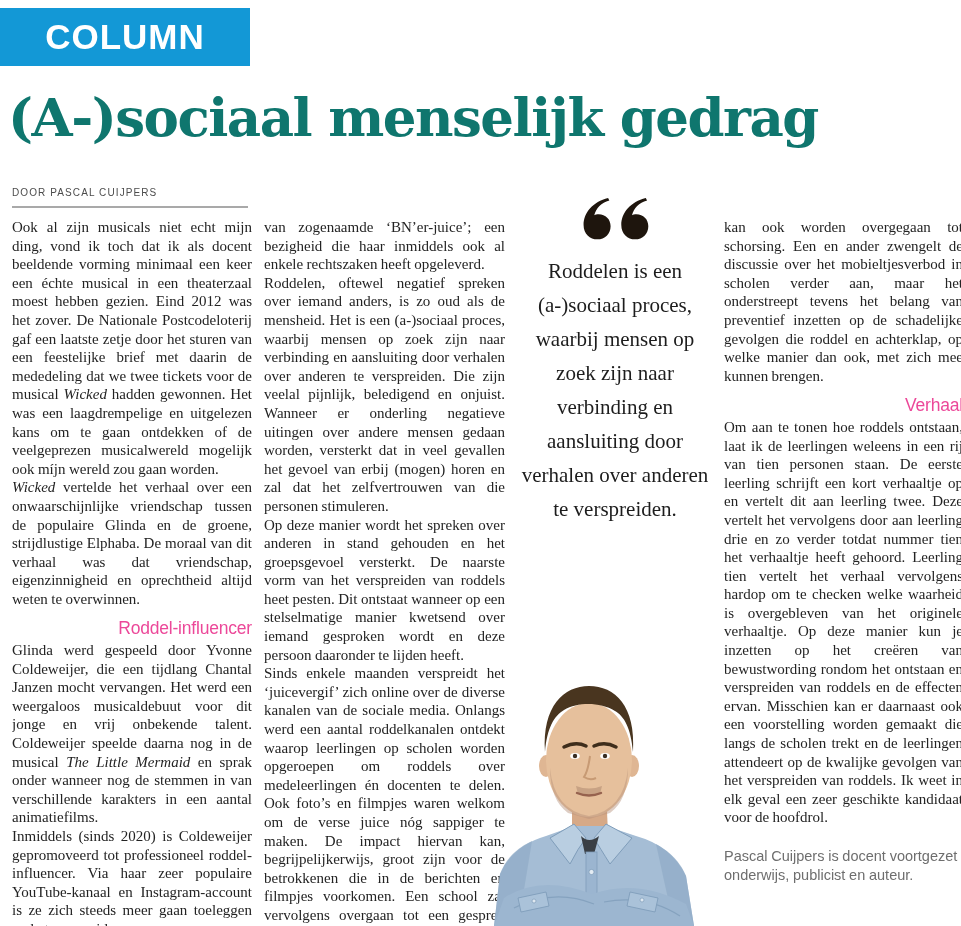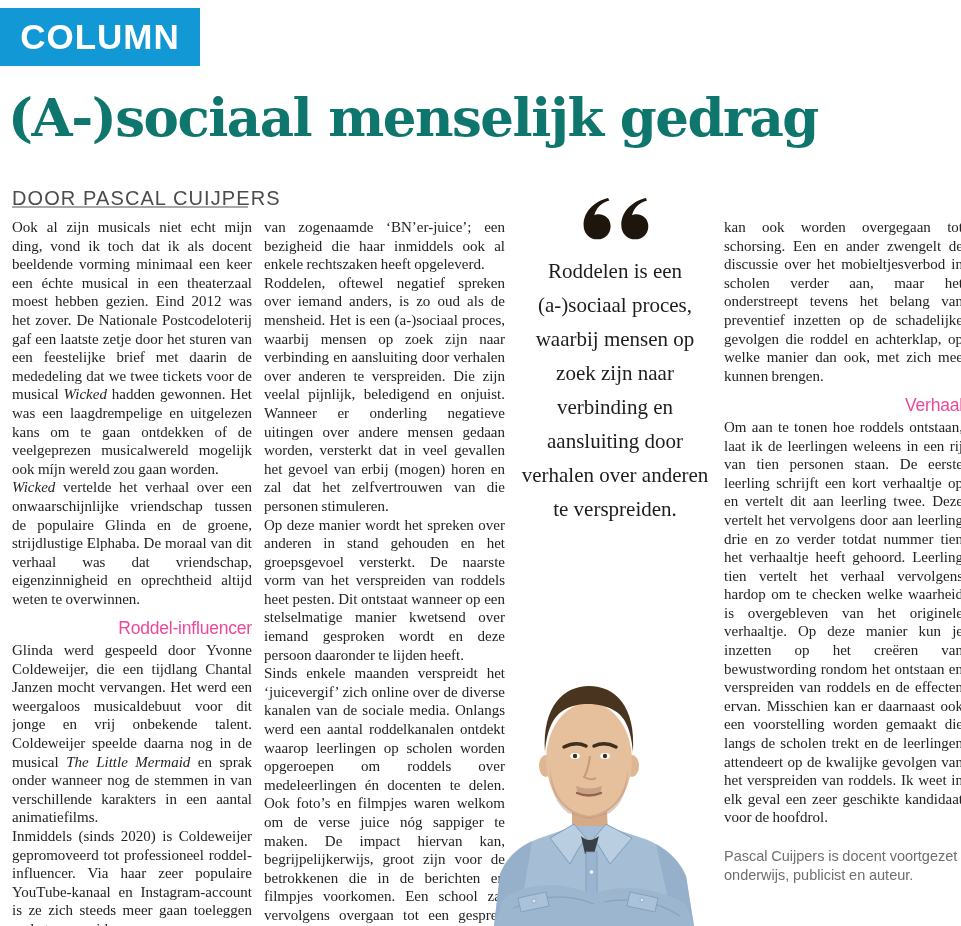--- a/index.html
+++ b/index.html
@@ -1,31 +1,31 @@
 <!DOCTYPE html>
 <html lang="nl"><head>
 <meta charset="utf-8">
 <style>
   html,body { margin:0; padding:0; background:#ffffff; }
   .page { position:relative; width:961px; height:926px; background:#ffffff; overflow:hidden;
           font-family:"Liberation Serif", serif; }
 
   
-  .kicker { position:absolute; left:0; top:8px; width:200px; height:58px; background:#1398d6;
+  .kicker { position:absolute; left:0; top:8px; width:250px; height:58px; background:#1398d6;
             display:flex; align-items:center; justify-content:center; }
   .kicker span { font-family:"Liberation Sans", sans-serif; font-weight:800; font-size:35px;
                  color:#ffffff; letter-spacing:1px; }
 
   
   .title { position:absolute; left:8px; top:86px; font-family:"DejaVu Serif", serif;
            font-weight:700; font-size:53px; color:#0f766e; letter-spacing:-1.5px; white-space:nowrap; }
 
   
   .byline { position:absolute; left:12px; top:187px; font-family:"Liberation Sans", sans-serif;
-            font-size:20px; color:#4c4c4c; letter-spacing:1.1px; }
+            font-size:10px; color:#4c4c4c; letter-spacing:1.1px; }
   .byline-rule { position:absolute; left:12px; top:206px; width:236px; height:2px; background:#a9a9a9; }
 
   
   .col { position:absolute; top:218px; font-size:15px; line-height:18.6px; color:#232323;
          text-align:justify; hyphens:auto; -webkit-hyphens:auto; word-spacing:-0.3px; }
   .col p { margin:0; }
   .col-1 { left:12px;  width:240px; height:708px; overflow:hidden; }
   .col-2 { left:264px; width:241px; height:708px; overflow:hidden; }
   .col-4 { left:716px; width:239px; height:708px; overflow:hidden;margin-left:8px; }
   .subhead { font-family:"Liberation Sans", sans-serif; font-weight:400; font-size:17.5px;

